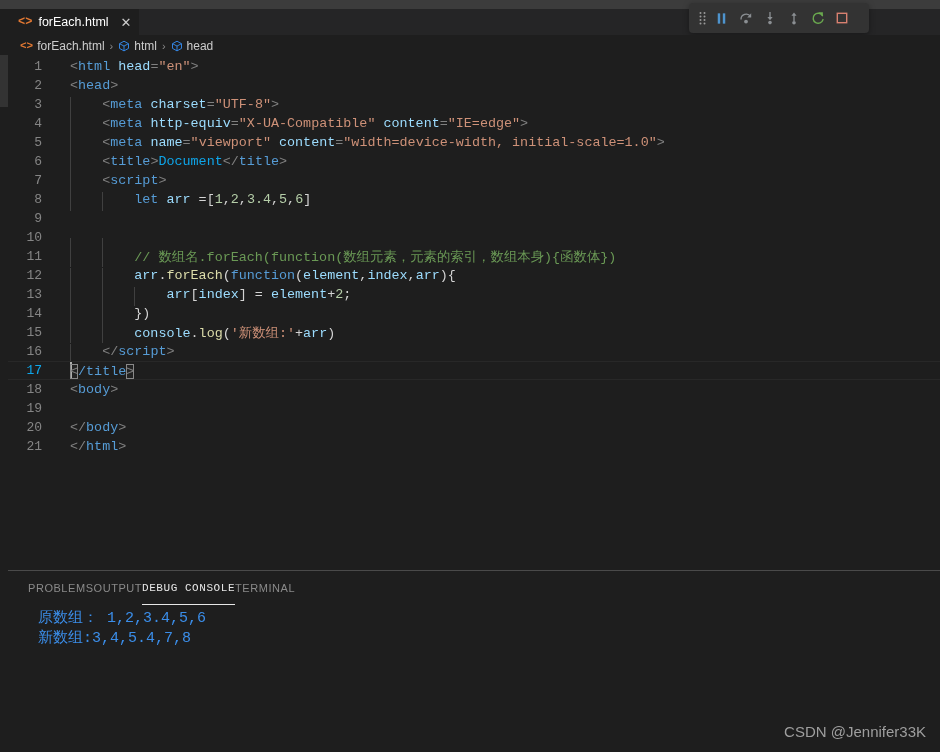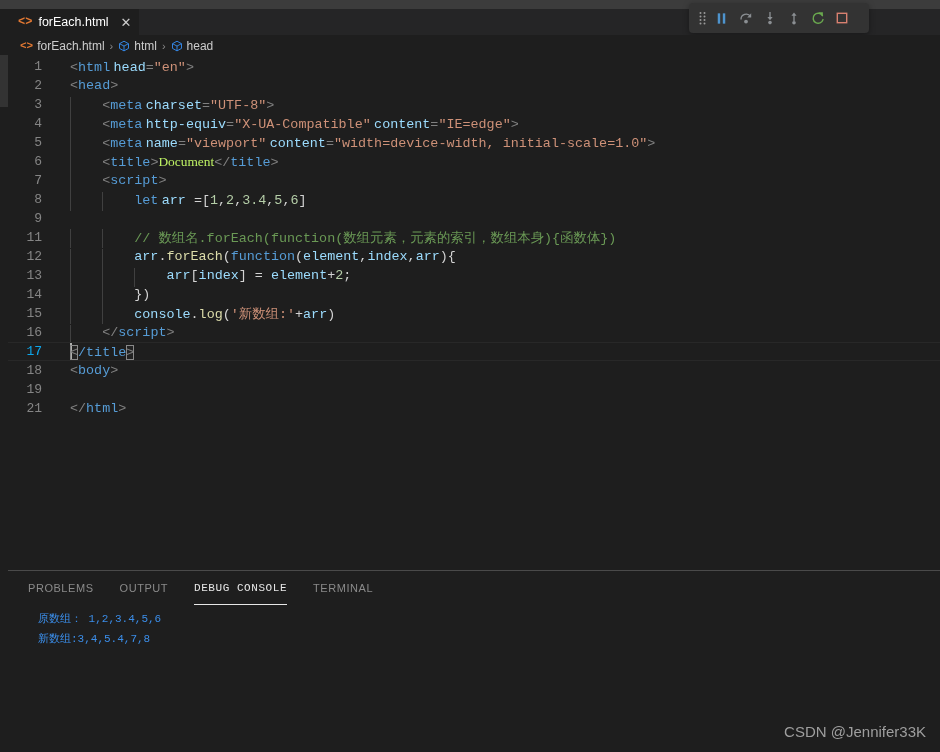--- a/index.html
+++ b/index.html
@@ -99,52 +99,52 @@
   .t-tag      { color: #569cd6; }
   .t-punct    { color: #808080; }
   .t-attr     { color: #9cdcfe; }
   .t-str      { color: #ce9178; }
   .t-kw       { color: #569cd6; }
   .t-var      { color: #9cdcfe; }
   .t-num      { color: #b5cea8; }
   .t-fn       { color: #dcdcaa; }
   .t-cmt      { color: #6a9955; }
   .t-op       { color: #d4d4d4; }
-  .t-text     { color: #bef264; font-family: Liberation Serif, serif; }
+  .t-text     { color: #0ea5e9; }
 
   .bracket-match {
     outline: 1px solid #888888; outline-offset: -1px;
     background: rgba(255,255,255,0.02);
   }
   .cursor {
     display: inline-block; width: 1.5px; height: 16px;
     background: #aeafad; vertical-align: -3px;
     margin-right: -1.5px;
   }
 
   
   .panel {
     position: absolute; left: 8px; top: 570px; width: 932px; height: 182px;
     background: #1e1e1e;
     border-top: 1px solid #4a4a4a;
   }
   .panel-tabs {
     display: flex; align-items: center; height: 34px;
-    padding-left: 20px; gap: 26px;
+    padding-left: 20px; 
   }
   .panel-tab {
     font-size: 11px; letter-spacing: 0.55px;
     color: #8a8a8a; cursor: pointer;
     height: 34px; display:flex; align-items:center;
     font-family: "Liberation Sans", sans-serif;
   }
   .panel-tab.active { color: #e7e7e7; border-bottom: 1px solid #e7e7e7; font-family: Liberation Mono, monospace; }
   .console-body { padding: 4px 0 0 30px; }
   .console-line {
-    font-family: "Liberation Mono", monospace; font-size: 11px;
+    font-family: "Liberation Mono", monospace; font-size: 15px;
     color: #3b8eea; line-height: 20px; white-space: pre;
   }
 
   
   .watermark {
     position: absolute; right: 14px; bottom: 12px;
     color: #9e9e9e; font-size: 15px;
     font-family: "Liberation Sans", sans-serif;
     user-select: none;
   }
@@ -288,20 +288,24 @@
 
     <div class="code-row">
       <span class="lineno">8</span>
       <span class="codetext"><span class="ig" style="left:14px"></span><span class="ig" style="left:46px"></span>        <span class="t-kw">let</span><span class="t-text"> </span><span class="t-var">arr</span><span class="t-op"> =</span><span class="t-op">[</span><span class="t-num">1</span><span class="t-op">,</span><span class="t-num">2</span><span class="t-op">,</span><span class="t-num">3.4</span><span class="t-op">,</span><span class="t-num">5</span><span class="t-op">,</span><span class="t-num">6</span><span class="t-op">]</span></span>
     </div>
 
     <div class="code-row">
       <span class="lineno">9</span>
     </div>
 
+    <div class="code-row">
+      <span class="lineno">10</span>
+      <span class="codetext"><span class="ig" style="left:14px"></span><span class="ig" style="left:46px"></span></span>
+    </div>
 
     <div class="code-row">
       <span class="lineno">11</span>
       <span class="codetext"><span class="ig" style="left:14px"></span><span class="ig" style="left:46px"></span>        <span class="t-cmt">// 数组名.forEach(function(数组元素，元素的索引，数组本身){函数体})</span></span>
     </div>
 
     <div class="code-row">
       <span class="lineno">12</span>
       <span class="codetext"><span class="ig" style="left:14px"></span><span class="ig" style="left:46px"></span>        <span class="t-var">arr</span><span class="t-op">.</span><span class="t-fn">forEach</span><span class="t-op">(</span><span class="t-kw">function</span><span class="t-op">(</span><span class="t-var">element</span><span class="t-op">,</span><span class="t-var">index</span><span class="t-op">,</span><span class="t-var">arr</span><span class="t-op">)</span><span class="t-op">{</span></span>
     </div>
@@ -334,20 +338,24 @@
     <div class="code-row">
       <span class="lineno">18</span>
       <span class="codetext"><span class="t-punct">&lt;</span><span class="t-tag">body</span><span class="t-punct">&gt;</span></span>
     </div>
 
     <div class="code-row">
       <span class="lineno">19</span>
       <span class="codetext"></span>
     </div>
 
+    <div class="code-row">
+      <span class="lineno">20</span>
+      <span class="codetext"><span class="t-punct">&lt;/</span><span class="t-tag">body</span><span class="t-punct">&gt;</span></span>
+    </div>
 
     <div class="code-row">
       <span class="lineno">21</span>
       <span class="codetext"><span class="t-punct">&lt;/</span><span class="t-tag">html</span><span class="t-punct">&gt;</span></span>
     </div>
 
   </div>
 
   <div class="panel">
     <div class="panel-tabs">

